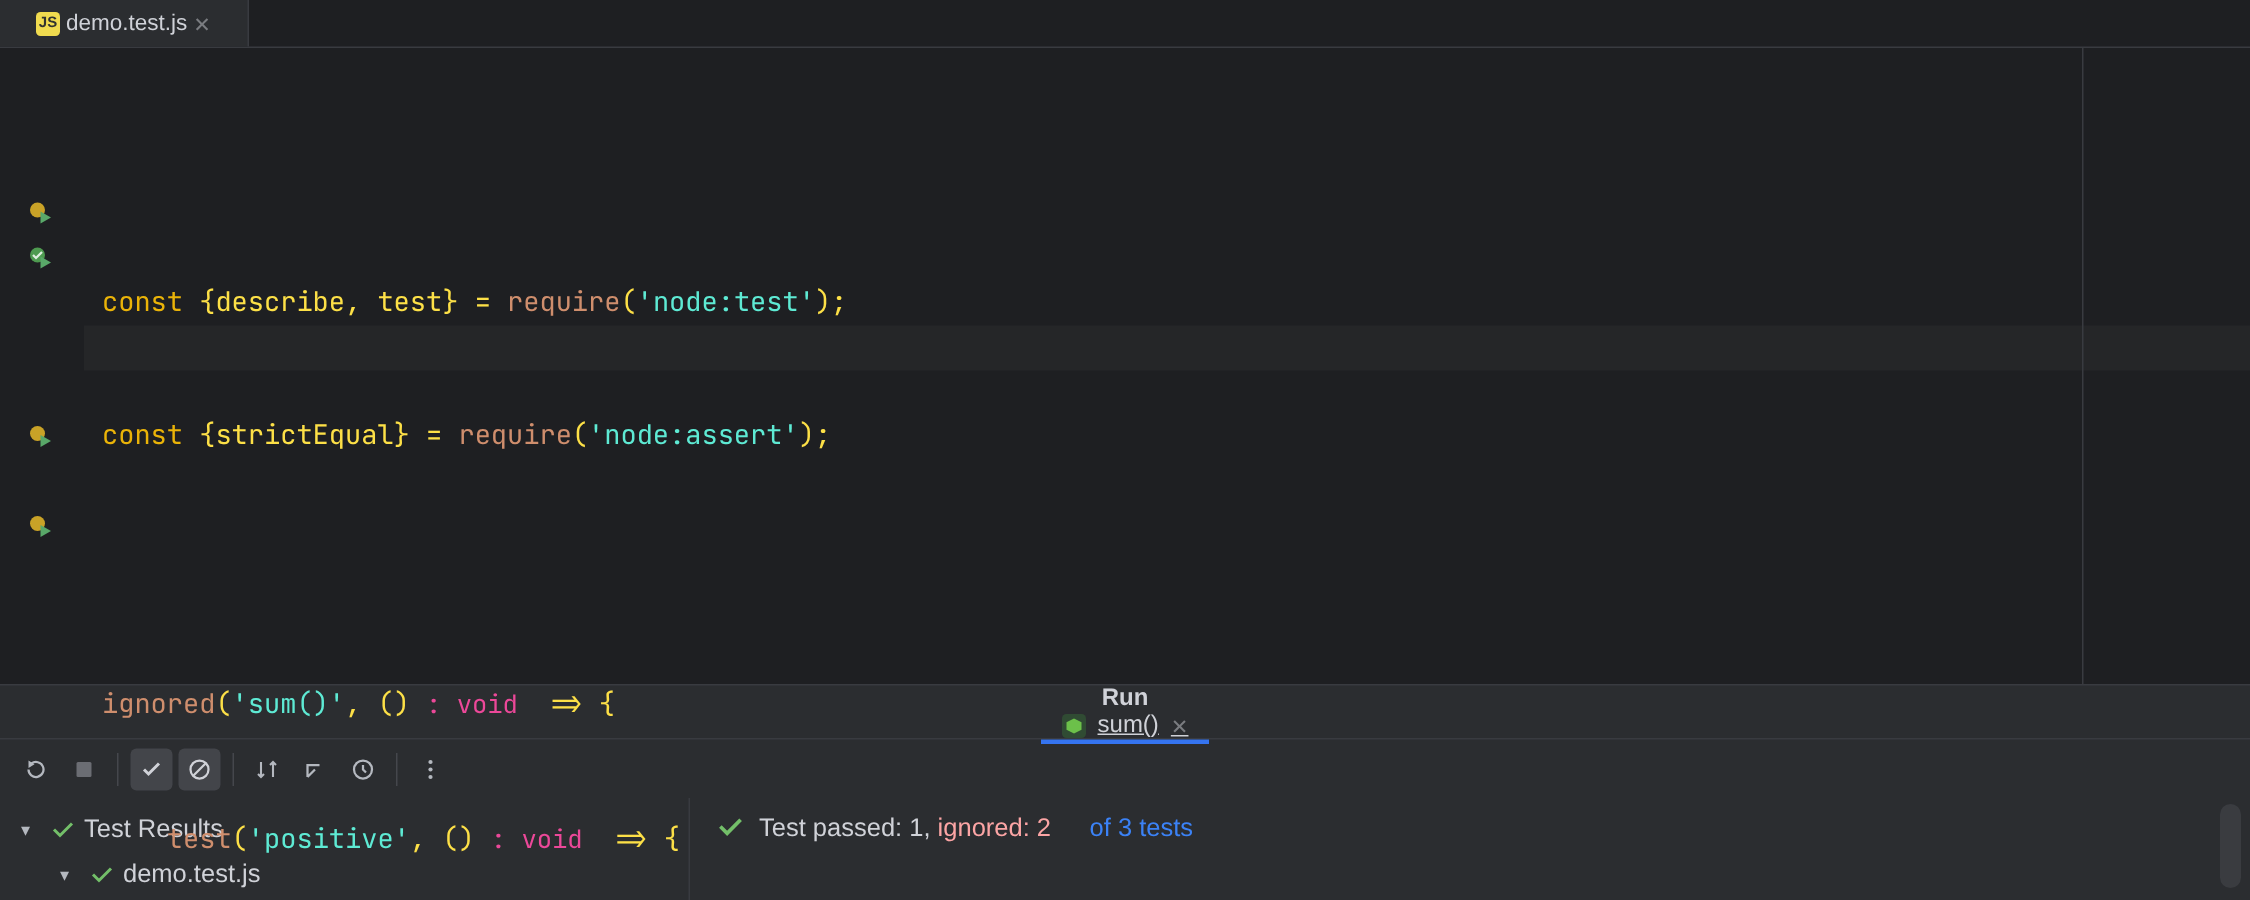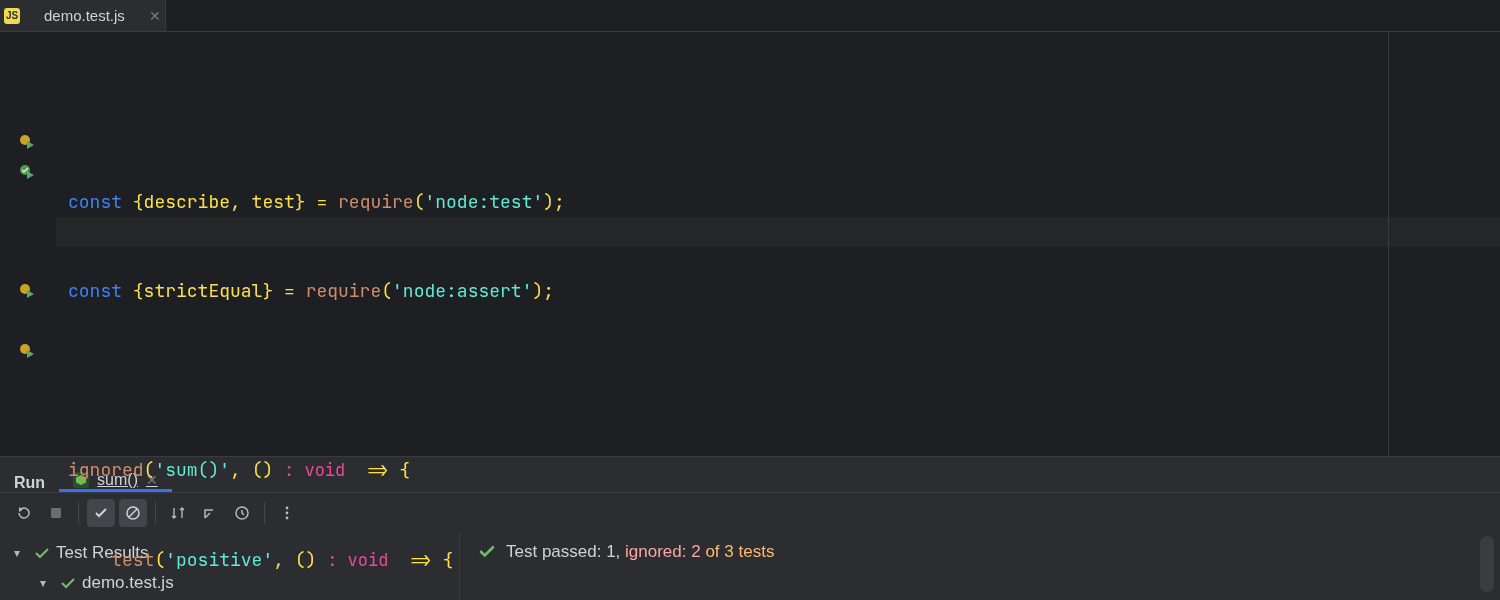--- a/index.html
+++ b/index.html
@@ -15,22 +15,22 @@
   
   .tabbar {
     height: 32px;
     background: #1e1f22;
     border-bottom: 1px solid #393b40;
     display: flex;
     align-items: stretch;
   }
   .tab {
     display: flex; align-items: center;
-    gap: 24px;
-    padding: 0 4px;
+    gap: 4px;
+    padding: 0 24px;
     background: #2b2d30;
     border-right: 1px solid #393b40;
     color: #d0d2d8;
     font-size: 15px;
     font-family: -apple-system, "Segoe UI", sans-serif;
   }
   .tab .close { color: #7a7c80; font-size: 14px; }
   .js-file-icon {
     width: 16px; height: 16px; border-radius: 3px;
     background: #f0db4f; color: #323330;
@@ -61,39 +61,40 @@
     white-space: pre;
     position: relative;
   }
   .vline {
     position: absolute;
     left: 1332px; top: 0; bottom: 0;
     width: 1px; background: #393b40;
   }
   .code .l { display:block; height:29.8px; }
   
-  .kw  { color:#3b82f6; }
+  .kw  { color:#eab308; }
   .fn  { color:#cf8e6d; }
   .str { color:#5eead4; }
   .hint{ color:#ec4899; font-style: normal; font-size:17px; }
   .pl  { color:#fde047; } 
   .line-hl {
     position:absolute; left:0; right:0; height:29.8px;
     background: rgba(255,255,255,0.03);
     z-index:-1;
   }
 
   
   .run-header {
     height: 36px;
     background: #2b2d30;
     border-top: 1px solid #393b40;
-    display: flex; align-items: flex-end;
+    display: flex; align-items: center;
     font-family: -apple-system,"Segoe UI",sans-serif;
     font-size: 16px;
+    flex-direction: column;
   }
   .run-header .label {
     padding: 0 14px;
     display:flex; align-items:center;
     color:#d0d2d8; font-weight:600;
   }
   .run-header .conftab {
     display:flex; align-items:center; gap:8px;
     padding: 0 14px;
     border-bottom: 3px solid #3574f0;
@@ -143,21 +144,21 @@
   .tree-row.indent { padding-left: 26px; }
   .chev { color:#b4b8bf; font-size:12px; display:inline-block; width:14px; }
   .pass-icon { color:#73bf69; display:flex; align-items:center; }
   .summary {
     flex:1; padding: 10px 0 0 18px;
     display:flex; align-items:flex-start; gap:10px;
     position:relative;
   }
   .summary-text { color:#d0d2d8; }
   .summary-text .ignored { color:#fca5a5; }
-  .summary-text .dim { color:#fdba74; }
+  .summary-text .dim { color:#3b82f6;margin-left:21px; }
   .scrollbar {
     position:absolute; right:6px; top:4px; width:14px; height:56px;
     background:#3a3c40; border-radius:7px;
   }
 </style>
 </head>
 <body>
 
 <div class="tabbar">
   <div class="tab">

